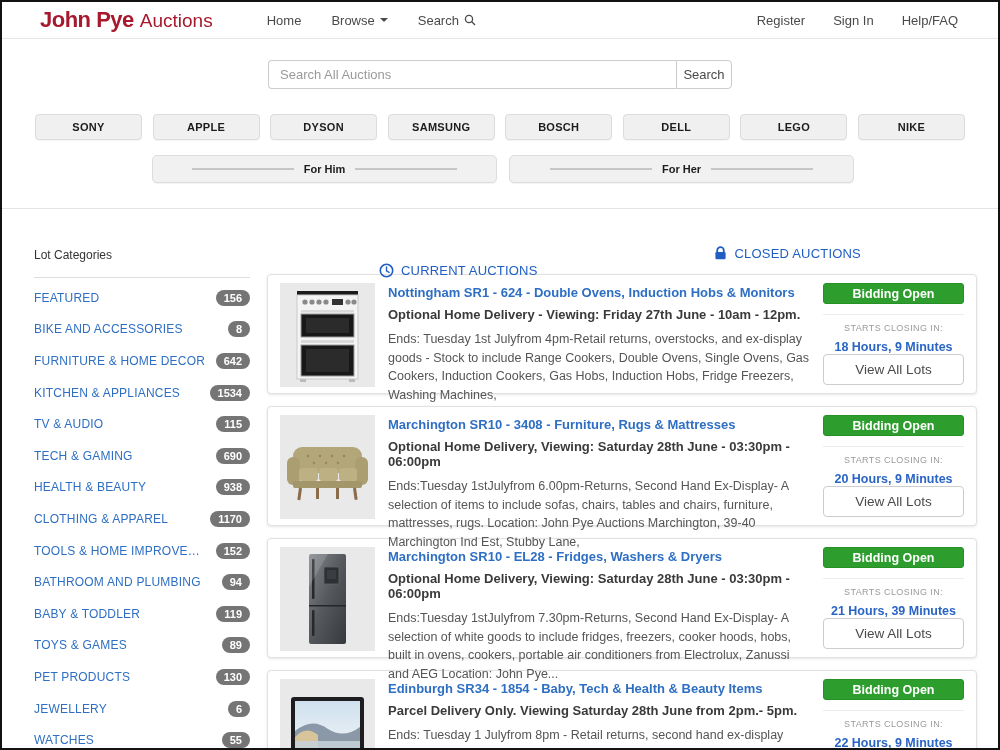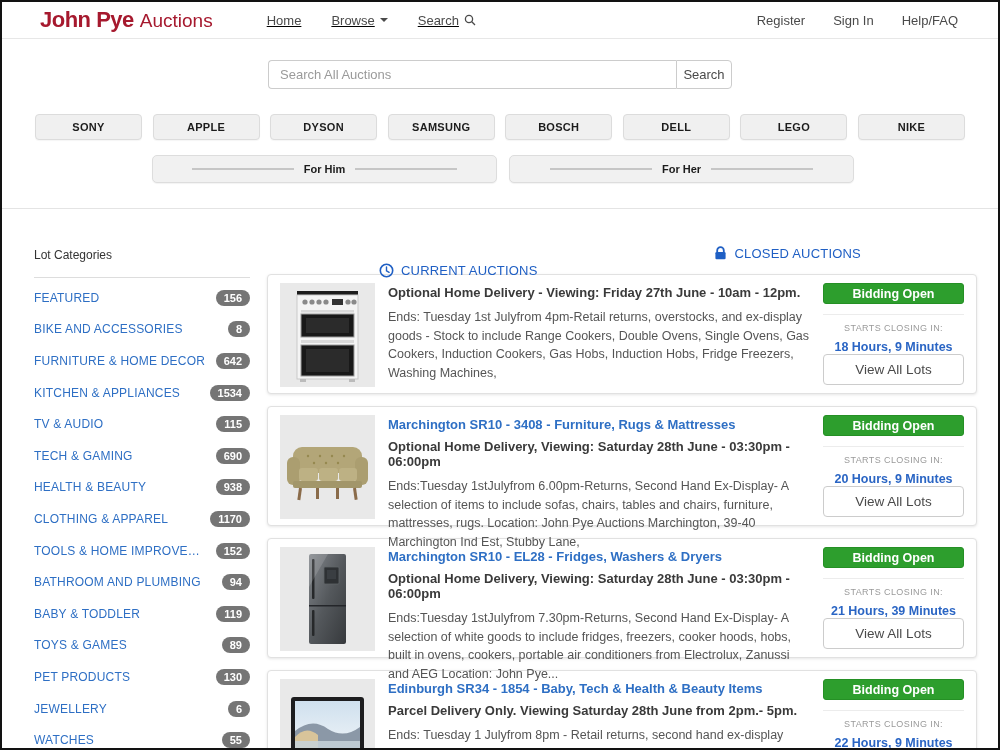--- a/index.html
+++ b/index.html
@@ -11,21 +11,21 @@
   }
 
   
   .header {
     height:37px; display:flex; align-items:center;
     border-bottom:1px solid #e7e7e7; background:#fff;
   }
   .logo { margin-left:38px; display:flex; align-items:baseline; cursor:pointer; }
   .logo .primary { color:#a6192e; font-weight:bold; font-size:22px; letter-spacing:-0.5px; }
   .logo .secondary { color:#a6192e; font-weight:normal; font-size:19px; margin-left:6px; }
-  .main-nav { display:flex; align-items:center; margin-left:24px;text-decoration:underline; }
+  .main-nav { display:flex; align-items:center; margin-left:24px; }
   .main-nav .nav-item { font-size:13px; color:#4a4a4a; margin-left:30px; cursor:pointer; display:flex; align-items:center; }
   .caret { display:inline-block; width:0; height:0; margin-left:5px;
     border-left:4px solid transparent; border-right:4px solid transparent; border-top:4px solid #4a4a4a; }
   .right-nav { margin-left:auto; margin-right:40px; display:flex; align-items:center; }
   .right-nav .nav-item { font-size:13px; color:#4a4a4a; margin-left:28px; cursor:pointer; }
   .mag { margin-left:5px; }
 
   
   .search-wrap { display:flex; justify-content:center; margin-top:21px; }
   .search-group { display:flex; width:464px; }
@@ -276,20 +276,21 @@
           <rect x="21" y="31" width="53" height="23" fill="#181818" stroke="#9c9c9c"></rect>
           <rect x="26" y="35" width="43" height="15" fill="#2b2b2b"></rect>
           <rect x="21" y="57" width="53" height="3" fill="#d9d9d9"></rect>
           <rect x="21" y="62" width="53" height="31" fill="#181818" stroke="#9c9c9c"></rect>
           <rect x="26" y="66" width="43" height="23" fill="#2b2b2b"></rect>
           <rect x="20" y="96" width="6" height="3" fill="#bbb"></rect>
             <rect x="69" y="96" width="6" height="3" fill="#bbb"></rect>
         </svg>
       </div>
       <div class="card-body">
+        <div class="card-title">Nottingham SR1 - 624 - Double Ovens, Induction Hobs &amp; Monitors</div>
         <div class="card-subtitle">Optional Home Delivery - Viewing: Friday 27th June - 10am - 12pm.</div>
         <div class="card-desc">Ends: Tuesday 1st Julyfrom 4pm-Retail returns, overstocks, and ex-display goods - Stock to include Range Cookers, Double Ovens, Single Ovens, Gas Cookers, Induction Cookers, Gas Hobs, Induction Hobs, Fridge Freezers, Washing Machines,</div>
       </div>
       <div class="card-side">
         <div class="bid-btn">Bidding Open</div>
         <div class="closing-wrap">
           <div class="closing-label">STARTS CLOSING IN:</div>
           <div class="countdown">18 Hours, 9 Minutes</div>
         </div>
         <button class="view-btn">View All Lots</button>

